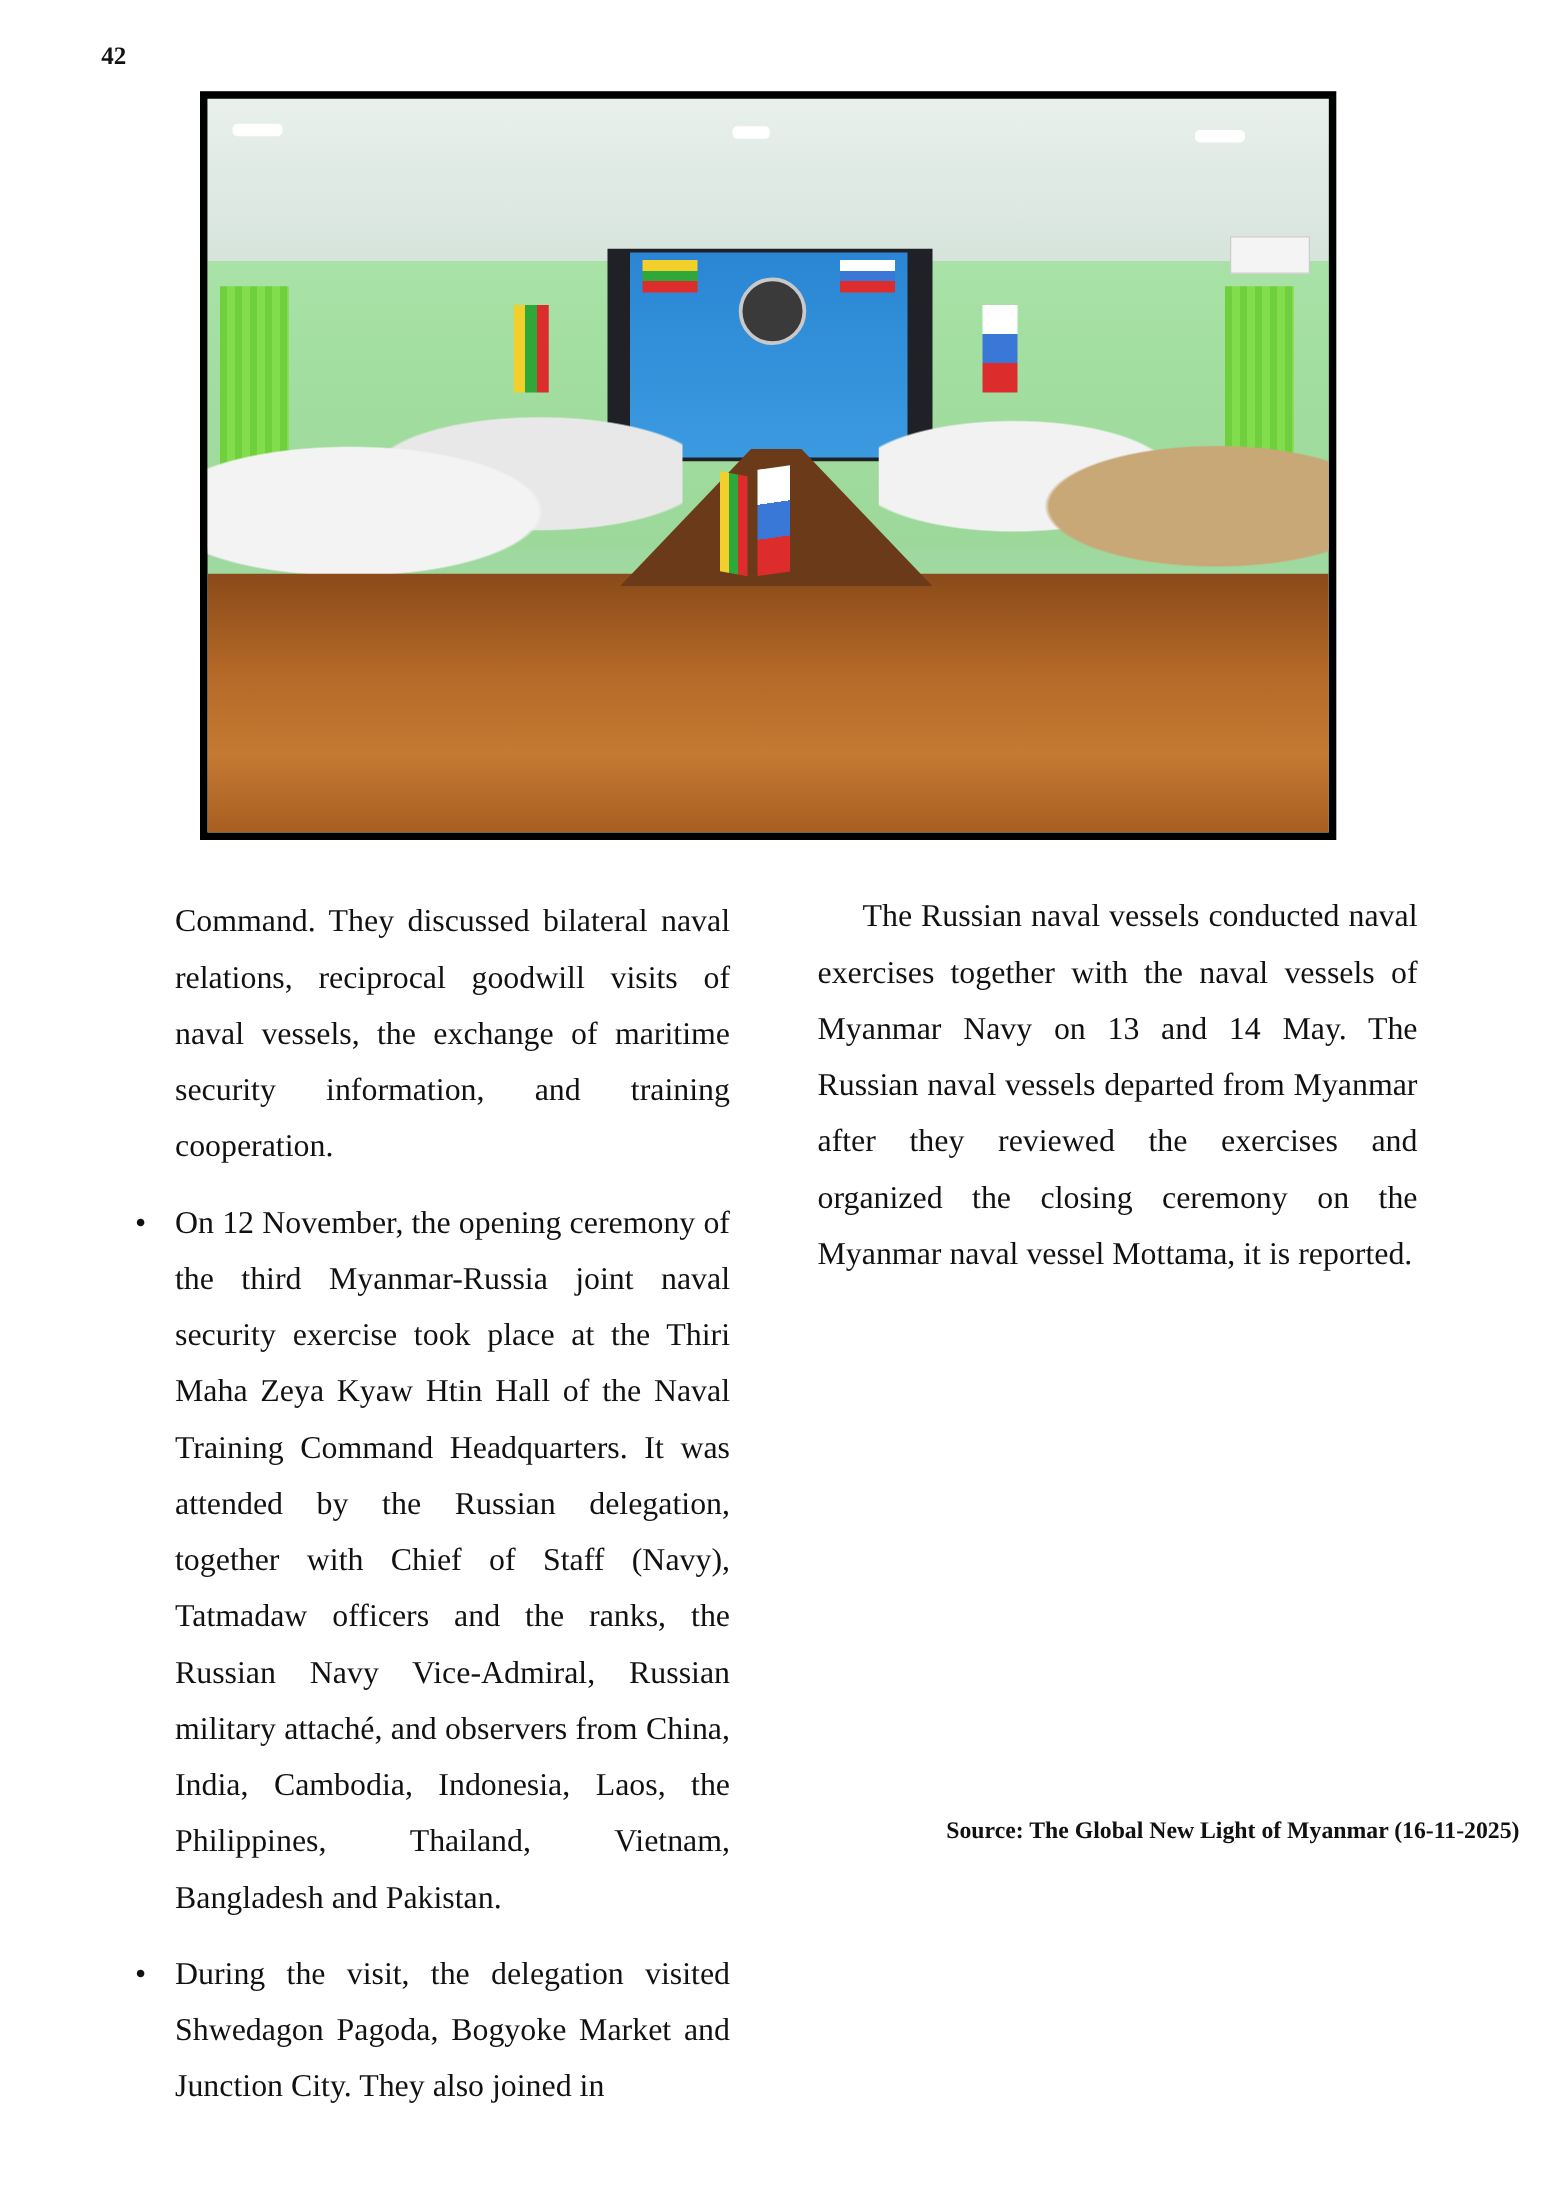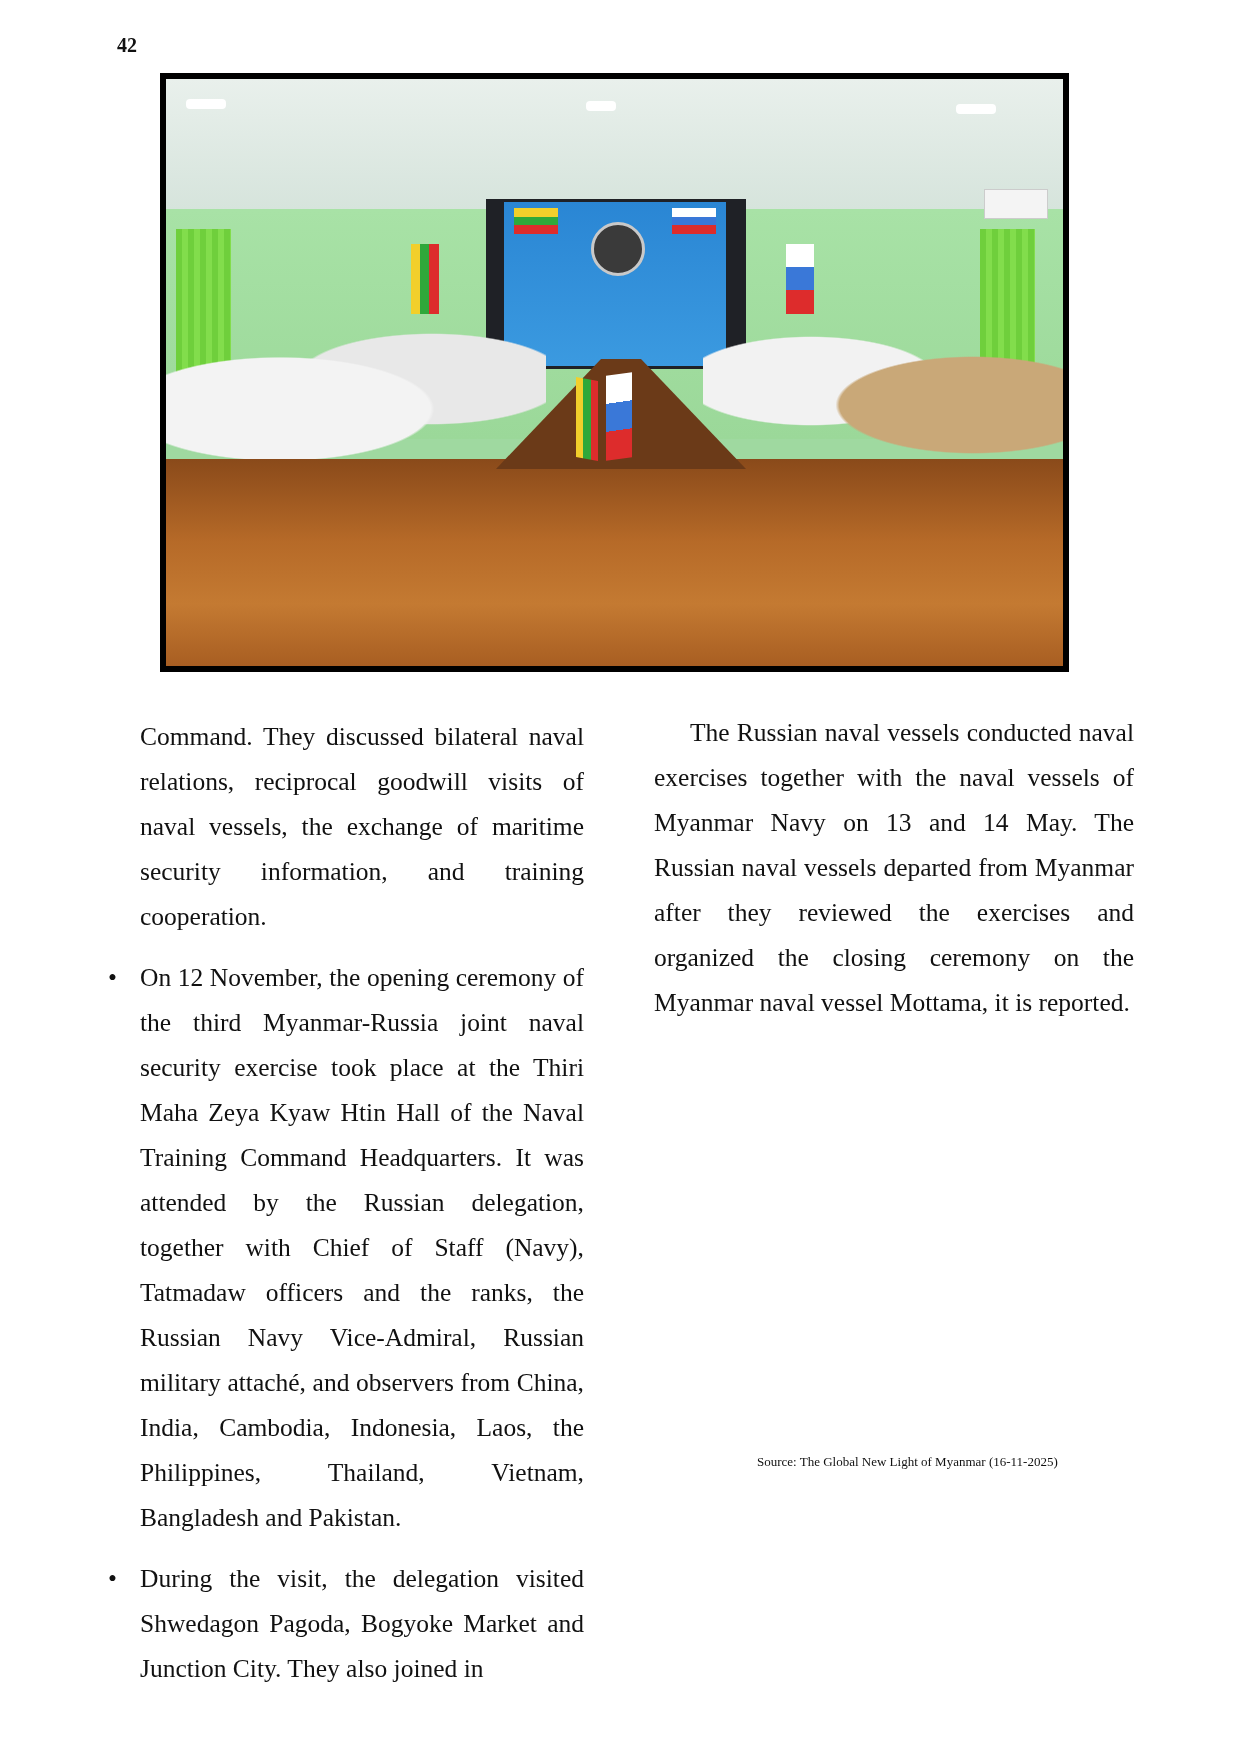--- a/index.html
+++ b/index.html
@@ -1,18 +1,18 @@
 <!DOCTYPE html>
 <html><head>
 <meta charset="utf-8">
 <style>
   html, body { margin: 0; padding: 0; background: #ffffff; }
   body { width: 1241px; height: 1755px; position: relative; overflow: hidden;
          font-family: "Liberation Serif", "DejaVu Serif", serif; color: #111; }
-  .page-number { position: absolute; left: 81px; top: 34px; font-weight: bold; font-size: 20px; margin-left: 36px; }
+  .page-number { position: absolute; left: 81px; top: 34px; font-weight: bold; font-size: 20px; }
 
   .photo { position: absolute; left: 160px; top: 73px; width: 897px; height: 587px;
            border: 6px solid #000; overflow: hidden; background: #9fd9a0; }
   .photo .ceiling { position: absolute; left: 0; top: 0; width: 100%; height: 130px;
            background: linear-gradient(#e9f0ec, #d6e4dc); }
   .photo .ceiling-light { position: absolute; height: 10px; background: #ffffff; border-radius: 4px; }
   .photo .wall { position: absolute; left: 0; top: 130px; width: 100%; height: 230px;
            background: linear-gradient(#a8e2a6, #9bd899); }
   .photo .curtain { position: absolute; top: 150px; width: 55px; height: 200px;
            background: repeating-linear-gradient(90deg, #6fcf3c 0 6px, #82dd4c 6px 12px); }
@@ -47,21 +47,21 @@
            transform: skewY(-8deg); }
 
   .col { position: absolute; font-size: 25.5px; line-height: 45px; text-align: justify; }
   .col p { margin: 16px; }
   .left-col { left: 124px; top: 698px; width: 476px; }
   .right-col { left: 638px; top: 698px; width: 512px; }
   .bullet-item { position: relative; margin-top: 12px !important; }
   .bullet { position: absolute; left: -32px; top: 0; }
   .indent-block { padding-left: 36px; }
   .para-indent { text-indent: 36px; margin-top: 12px !important; }
-  .source { position: absolute; left: 757px; top: 1454px; font-weight: normal; font-size: 13px; }
+  .source { position: absolute; left: 757px; top: 1454px; font-weight: bold; font-size: 19px; }
 </style>
 </head>
 <body>
 
 <div class="page-number">42</div>
 
 <div class="photo" title="Meeting room with Myanmar and Russian naval delegations seated at a long wooden conference table, Myanmar and Russian flags, display screen at the back">
   <div class="ceiling"></div>
   <div class="ceiling-light" style="left:20px;top:20px;width:40px;"></div>
   <div class="ceiling-light" style="left:420px;top:22px;width:30px;"></div>

